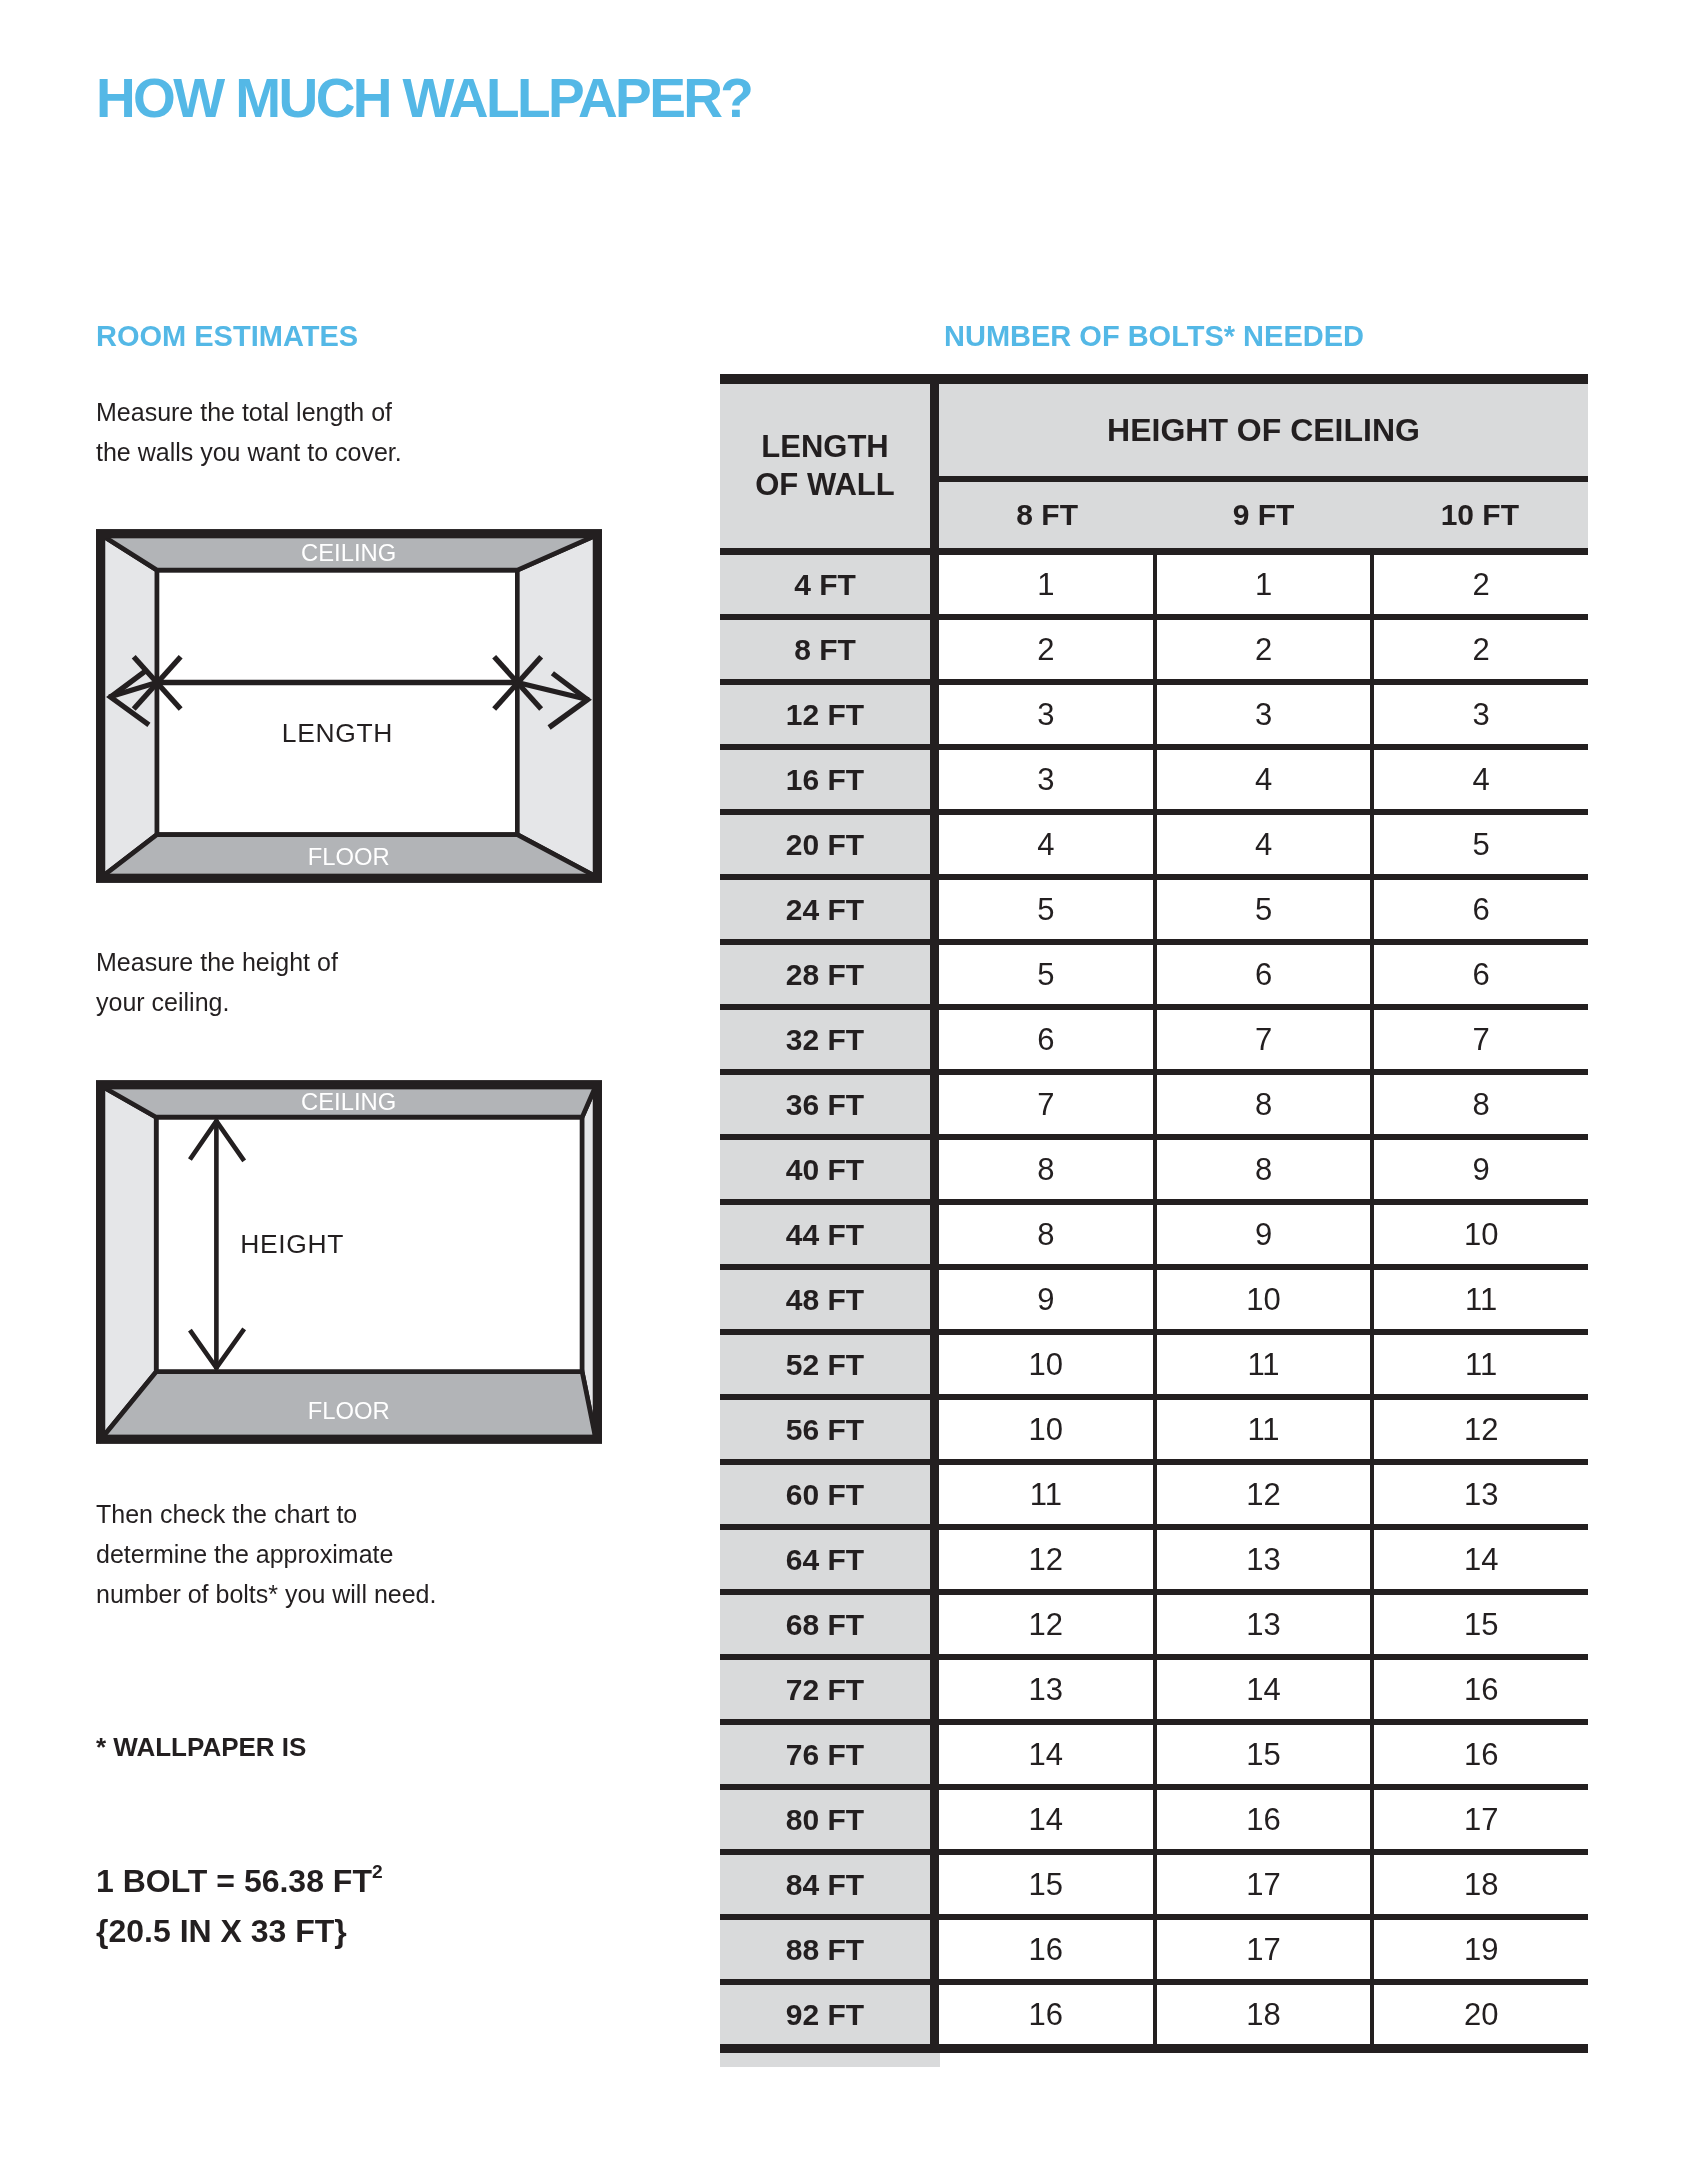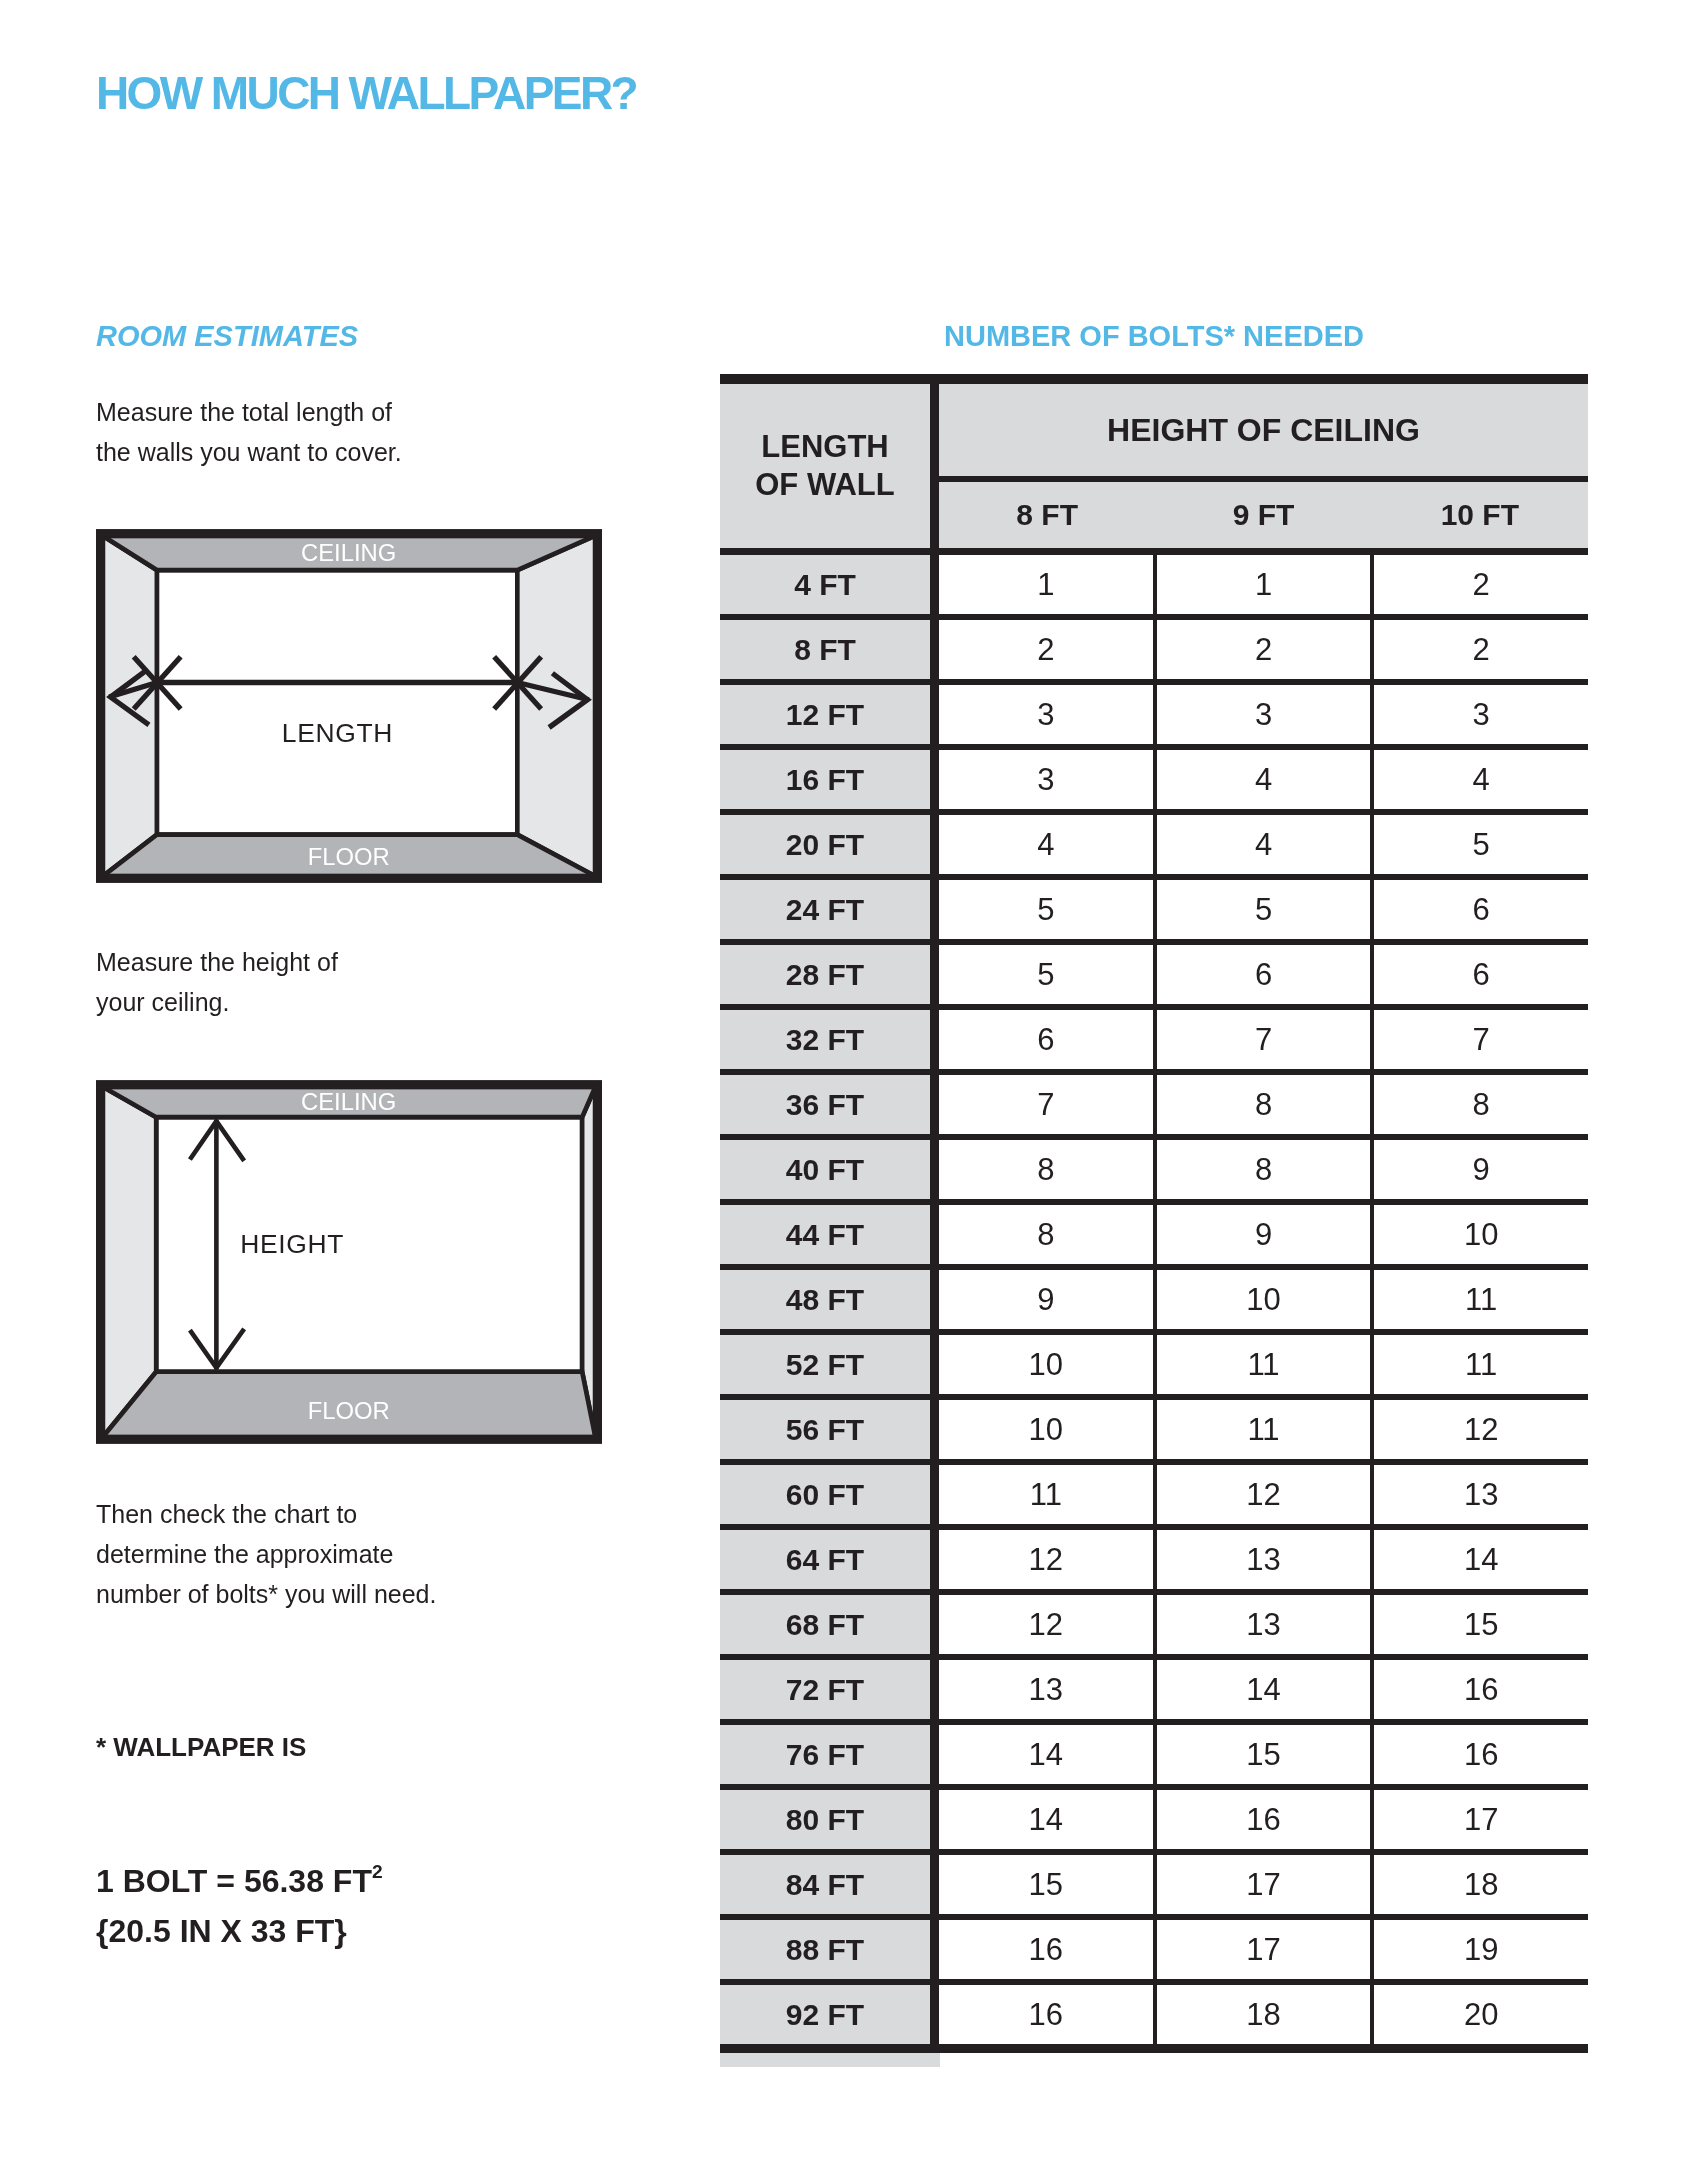--- a/index.html
+++ b/index.html
@@ -12,28 +12,28 @@
   *{margin:0;padding:0;box-sizing:content-box;}
   html,body{background:#ffffff;}
   body{
     width:1687px;height:2183px;position:relative;overflow:hidden;
     font-family:"Liberation Sans","DejaVu Sans",sans-serif;
     color:var(--ink);
   }
   .abs{position:absolute;}
   #page-title{
     left:96px;top:66px;width:1522px;
-    font-size:46px;font-weight:bold;color:var(--cyan);
+    font-size:55px;font-weight:bold;color:var(--cyan);
     letter-spacing:-2.6px;white-space:nowrap;
   }
   .section-heading{
     font-size:29px;font-weight:bold;color:var(--cyan);
     letter-spacing:0px;white-space:nowrap;
   }
-  #room-estimates-heading{left:96px;top:320px;font-style:italic;}
+  #room-estimates-heading{left:96px;top:320px;}
   #bolts-needed-heading{left:720px;top:320px;width:868px;text-align:center;}
   .body-copy{font-size:25px;line-height:40px;color:var(--ink);}
   #para1{left:96px;top:392px;}
   #para2{left:96px;top:942px;}
   #para3{left:96px;top:1494px;}
   #footnote{left:96px;top:1725px;font-size:26px;font-weight:bold;line-height:44px;}
   #footnote .indent{padding-left:20px;}
   #bolt-spec{left:96px;top:1847px;font-size:32px;font-weight:bold;line-height:50px;}
   #bolt-spec sup{font-size:60%;vertical-align:28%;}
   

